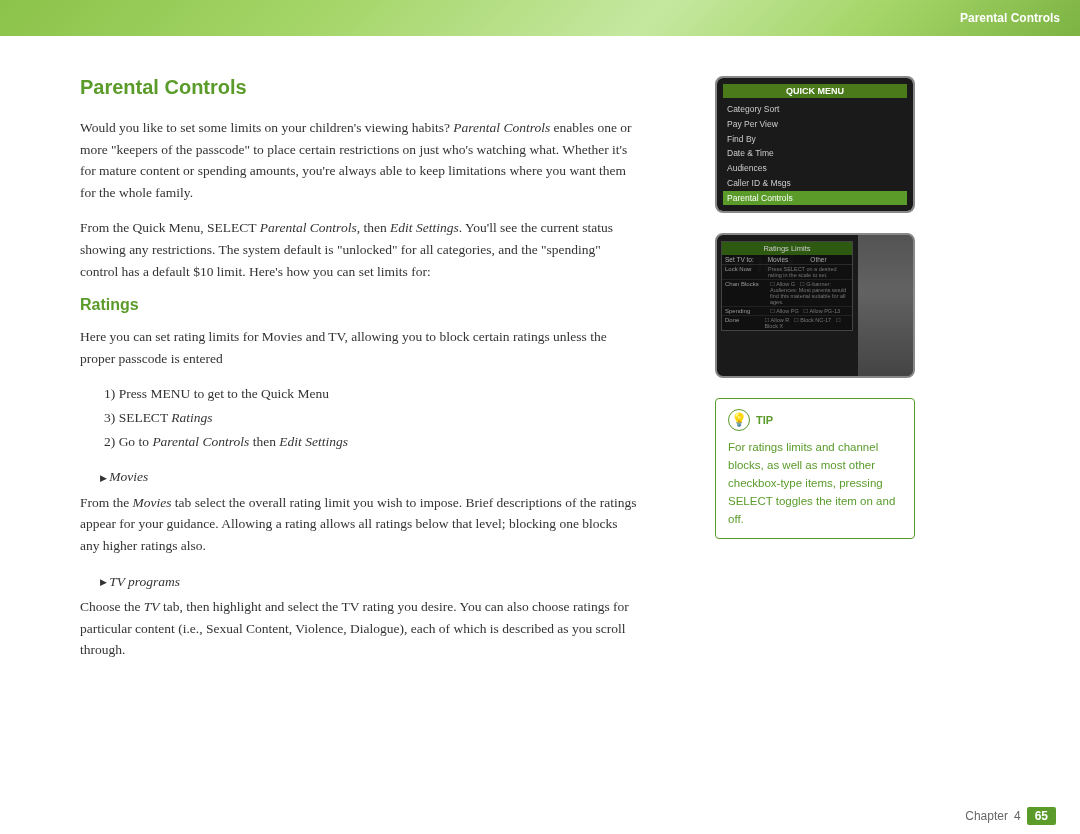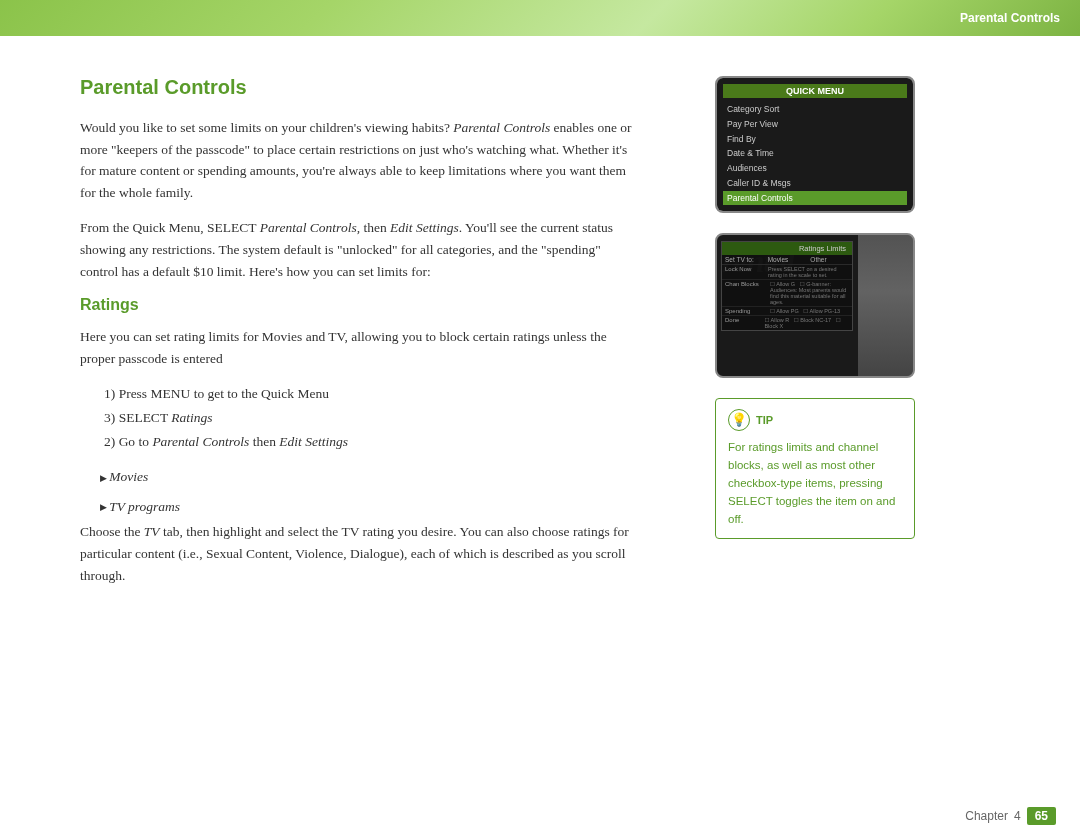--- a/index.html
+++ b/index.html
@@ -281,20 +281,23 @@
     <p class="body-text">Here you can set rating limits for Movies and TV, allowing you to block certain ratings unless the proper passcode is entered</p>
 
     <ol class="numbered-list">
       <li data-num="1">Press MENU to get to the Quick Menu</li>
       <li data-num="3">SELECT <em>Ratings</em></li>
       <li data-num="2">Go to <em>Parental Controls</em> then <em>Edit Settings</em></li>
     </ol>
 
     <div class="bullet-item"><em>Movies</em></div>
 
+    <p class="body-text">
+      From the <em>Movies</em> tab select the overall rating limit you wish to impose. Brief descriptions of the ratings appear for your guidance. Allowing a rating allows all ratings below that level; blocking one blocks any higher ratings also.
+    </p>
 
     <div class="bullet-item"><em>TV programs</em></div>
 
     <p class="body-text">
       Choose the <em>TV</em> tab, then highlight and select the TV rating you desire. You can also choose ratings for particular content (i.e., Sexual Content, Violence, Dialogue), each of which is described as you scroll through.
     </p>
 
   </div>
 
   <div class="sidebar-column">
@@ -311,21 +314,21 @@
         <div class="qm-item selected">Parental Controls</div>
       </div>
     </div>
 
     <div class="screenshot-box" style="height:145px; position:relative; overflow:hidden;">
       <div style="position:absolute; top:8px; left:5px; color:rgba(180,180,180,0.35); font-size:32px; font-weight:bold; font-style:italic; font-family:Georgia,serif; letter-spacing:-1px;">rental</div>
 
       <div style="position:absolute; top:0; right:0; width:55px; height:100%; background:linear-gradient(180deg,#999 0%,#bbb 40%,#777 100%); opacity:0.45;"></div>
 
       <div style="position:absolute; top:6px; left:4px; right:60px; background:rgba(15,15,15,0.92); border:1px solid #444;">
-        <div style="background:#2d5a10; color:#ccc; font-size:7.5px; text-align:right; padding:2px 6px; font-family:Arial,sans-serif;">Ratings Limits</div>
+        <div style="background:#2d5a10; color:#ccc; font-size:7.5px; text-align:center; padding:2px 6px; font-family:Arial,sans-serif;">Ratings Limits</div>
         <div style="display:flex; font-size:6.5px; color:#aaa; padding:1px 3px; border-bottom:1px solid #2a2a2a; font-family:Arial,sans-serif; gap:4px;">
           <span style="flex:1;">Set TV to:</span>
           <span style="flex:1;">Movies</span>
           <span style="flex:1;">Other</span>
         </div>
         <div style="display:flex; font-size:6px; color:#999; padding:1px 3px; border-bottom:1px solid #222; font-family:Arial,sans-serif; gap:3px;">
           <span style="width:40px;">Lock Now</span>
           <span style="flex:1; color:#777; font-size:5.5px;">Press SELECT on a desired rating in the scale to set.</span>
         </div>
         <div style="display:flex; font-size:6px; color:#999; padding:1px 3px; border-bottom:1px solid #222; font-family:Arial,sans-serif;">

